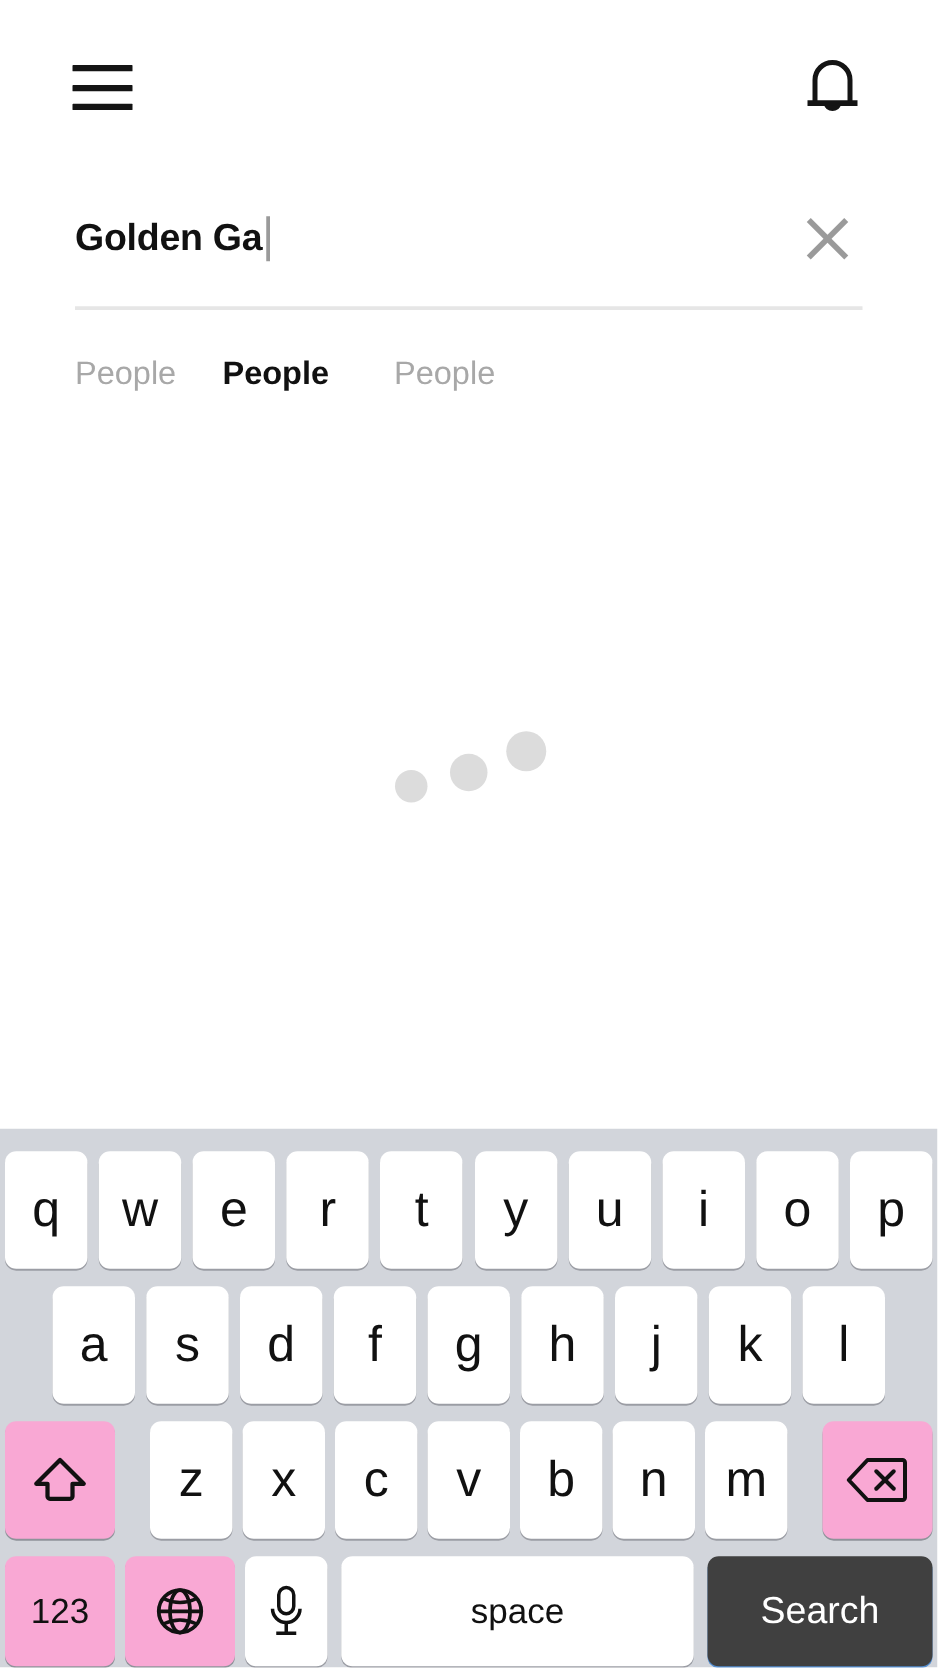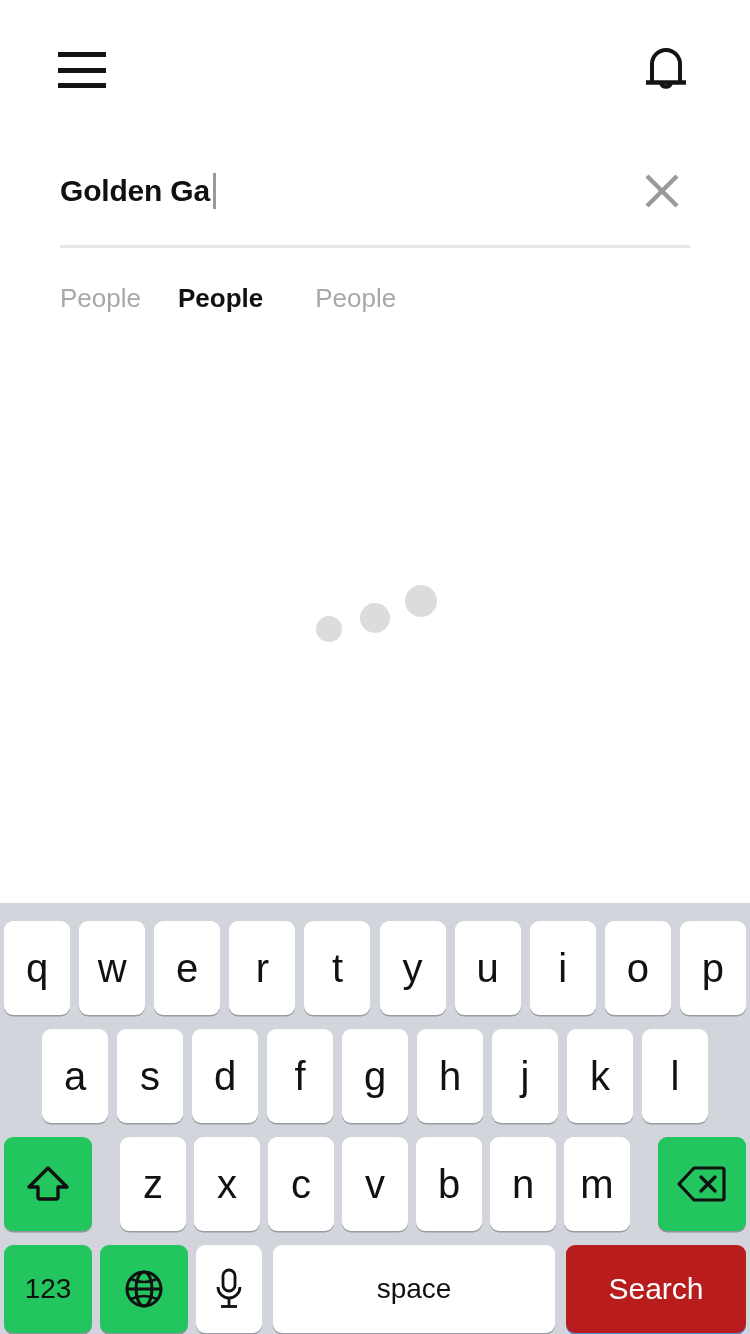--- a/index.html
+++ b/index.html
@@ -70,27 +70,27 @@
 
   .key {
     background:#ffffff; border-radius:9px;
     display:flex; align-items:center; justify-content:center;
     font-size:40px; color:#111; cursor:pointer;
     box-shadow:0 1.5px 0 rgba(136,138,145,0.75);
     font-family:"Liberation Sans", sans-serif;
     user-select:none;
   }
   .key.letter { width:66px; height:94px; }
-  .key.dark { background:#22c55e; box-shadow:0 1.5px 0 rgba(126,130,138,0.8); }
+  .key.dark { background:#f9a8d4; box-shadow:0 1.5px 0 rgba(126,130,138,0.8); }
   .key.mod { width:88px; height:94px; }
   .key.mod-small { width:88px; height:88px; font-size:28px; }
   .key.mic { width:66px; height:88px; }
   .key.space { flex:1; height:88px; font-size:28px; margin:0 11px; }
   .key.search {
-    width:180px; height:88px; background:#b91c1c; color:#fff;
+    width:180px; height:88px; background:#404040; color:#fff;
     font-size:30px; box-shadow:0 1.5px 0 rgba(0,95,200,0.6);
   }
   .zrow-letters { display:flex; gap:8px; }
 
   svg { display:block; }
 </style>
 </head>
 <body>
 
 <div class="screen">

